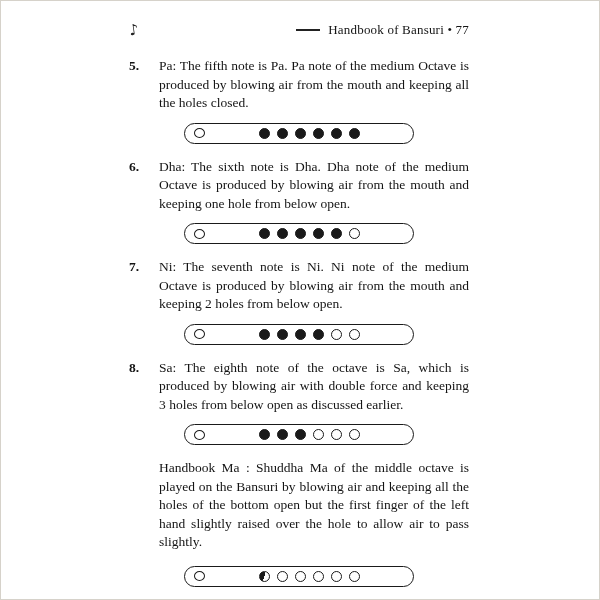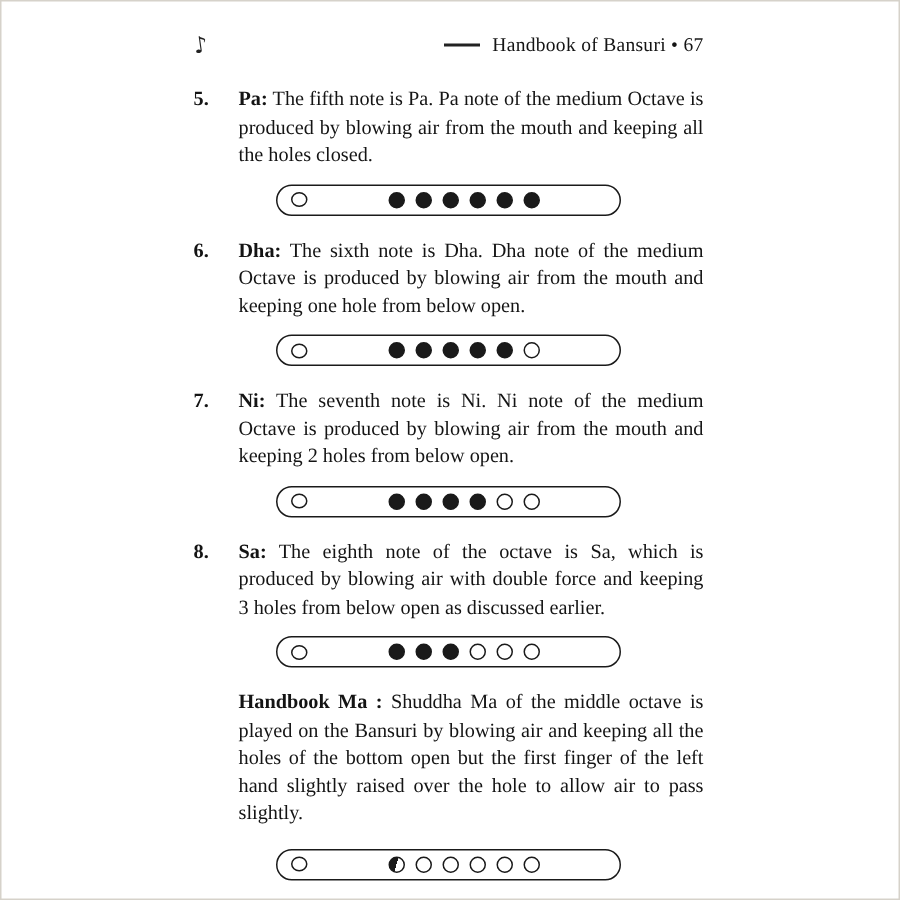--- a/index.html
+++ b/index.html
@@ -18,21 +18,21 @@
   .header { display: flex; align-items: center; margin-bottom: 18px; }
   .note-icon { font-size: 15px; font-family: "DejaVu Sans", sans-serif; transform: rotate(-8deg); color: #222; }
   .header .spacer { flex: 1; }
   .header .rule { width: 24px; height: 1.4px; background: #222; margin-right: 8px; }
   .header .title { font-size: 13px; letter-spacing: .2px; white-space: nowrap; }
 
   
   .item { display: flex; margin-bottom: 4px; }
   .num { flex: 0 0 30px; width: 30px; font-weight: bold; font-size: 13.5px; line-height: 18.5px; }
   .body-text { flex: 1; margin: 0; font-size: 13.5px; line-height: 18.5px; text-align: justify; }
-  .body-text b { font-weight: bold; }
+  .body-text b { font-weight: normal; }
 
   
   .flute-row { display: flex; justify-content: center; margin: 10px 0 14px; }
   .flute {
     width: 230px; height: 21px;
     border: 1.5px solid #1a1a1a; border-radius: 11px;
     display: flex; align-items: center;
     padding: 0 9px; box-sizing: border-box; background: #fff;
   }
   .blowhole {
@@ -51,21 +51,21 @@
 </style>
 </head>
 <body>
 
 <div class="page">
 
   <div class="header">
     <span class="note-icon">♪</span>
     <span class="spacer"></span>
     <span class="rule"></span>
-    <span class="title">Handbook of Bansuri • 67</span>
+    <span class="title">Handbook of Bansuri • 77</span>
   </div>
 
   <div class="item">
     <div class="num">5.</div>
     <p class="body-text"><b>Pa:</b> <span>The fifth note is Pa. Pa note of the medium Octave is produced by blowing air from the mouth and keeping all the  holes closed.</span></p>
   </div>
   <div class="flute-row">
     <div class="flute">
       <span class="blowhole"></span>
       <span class="holes">

